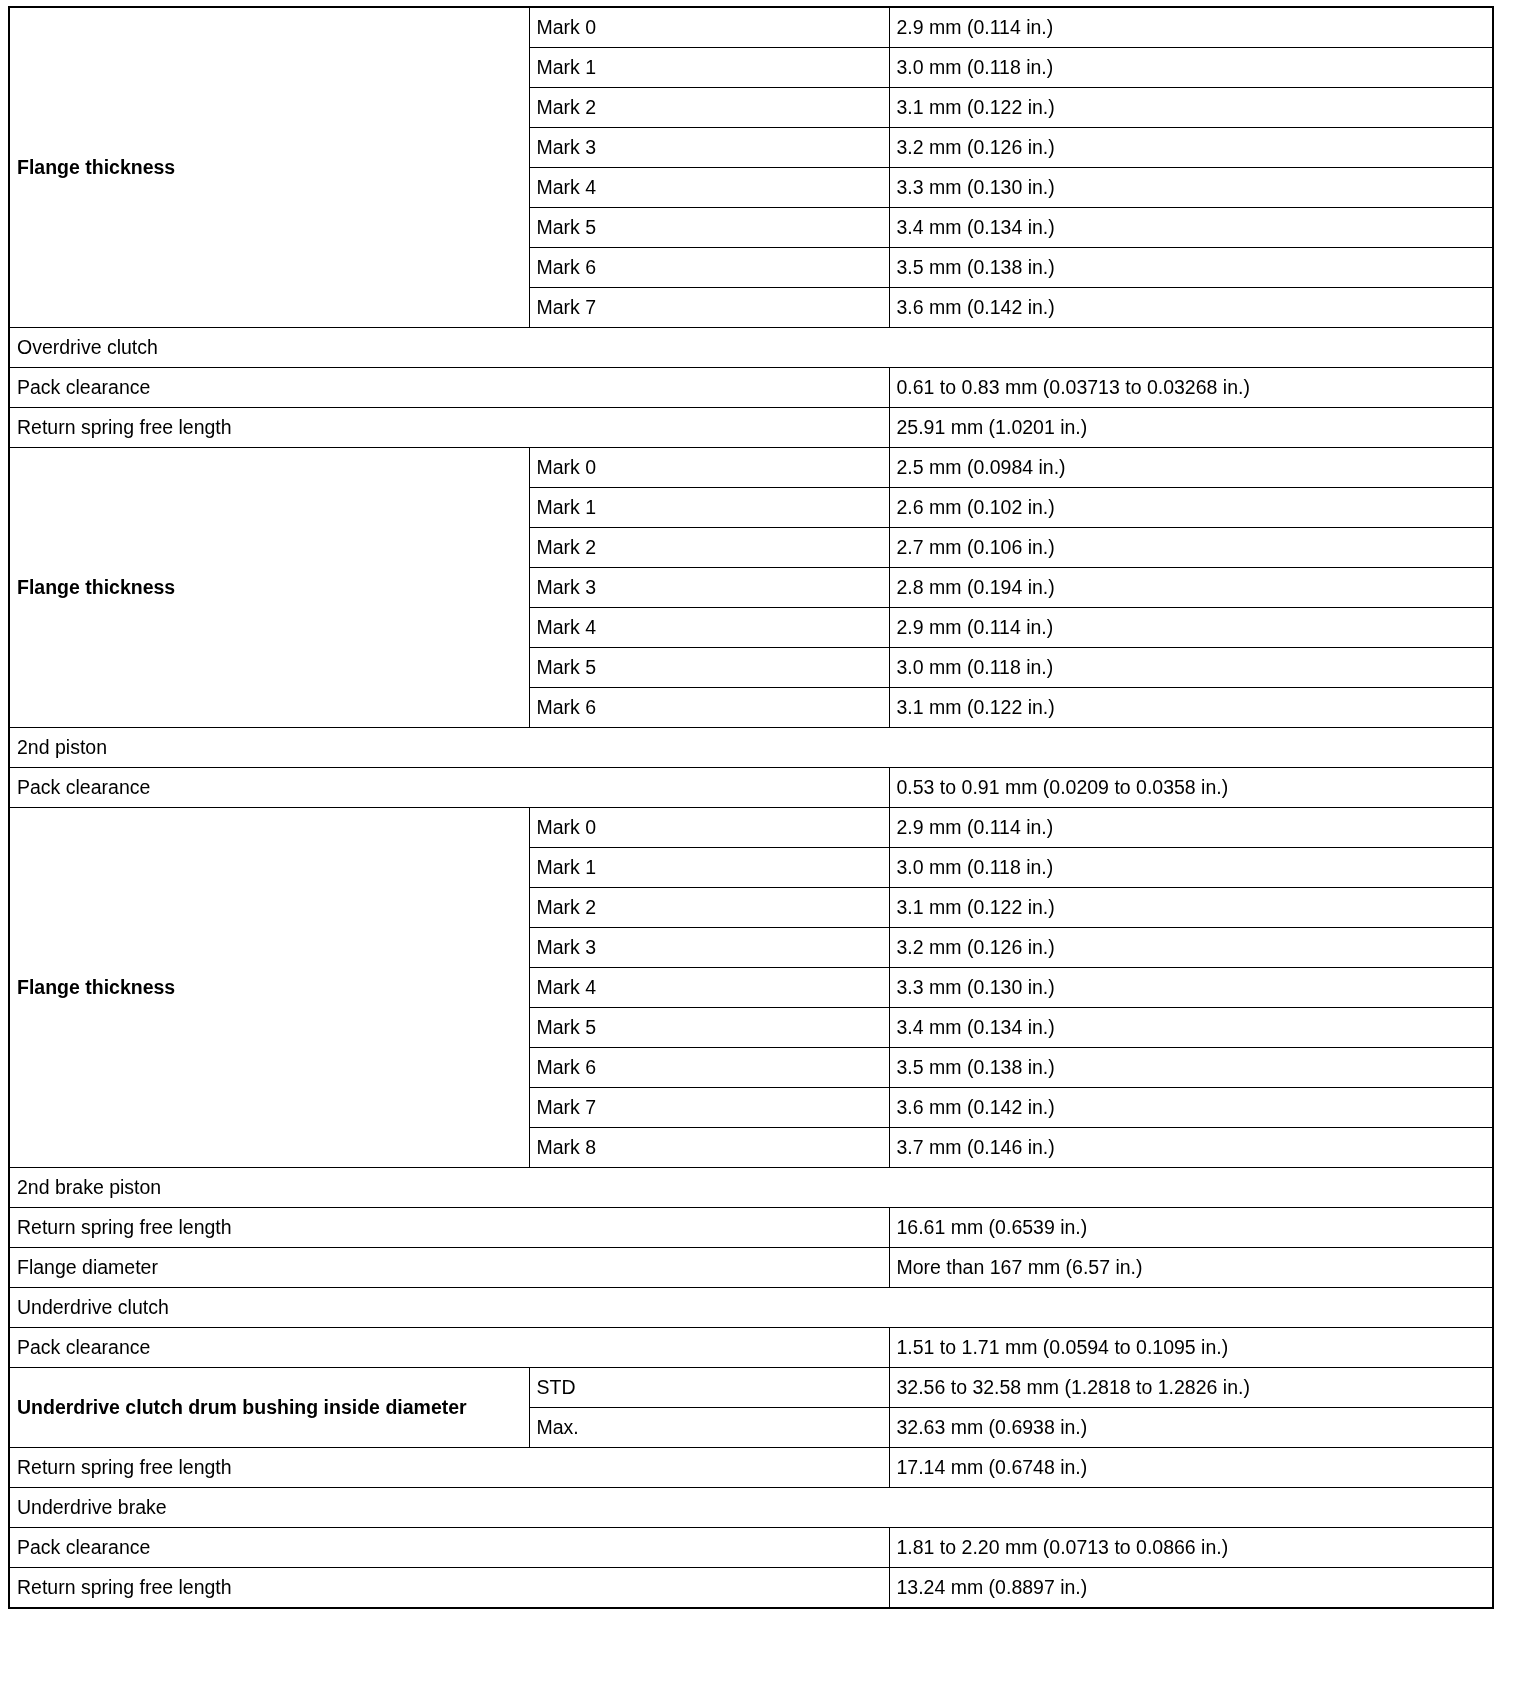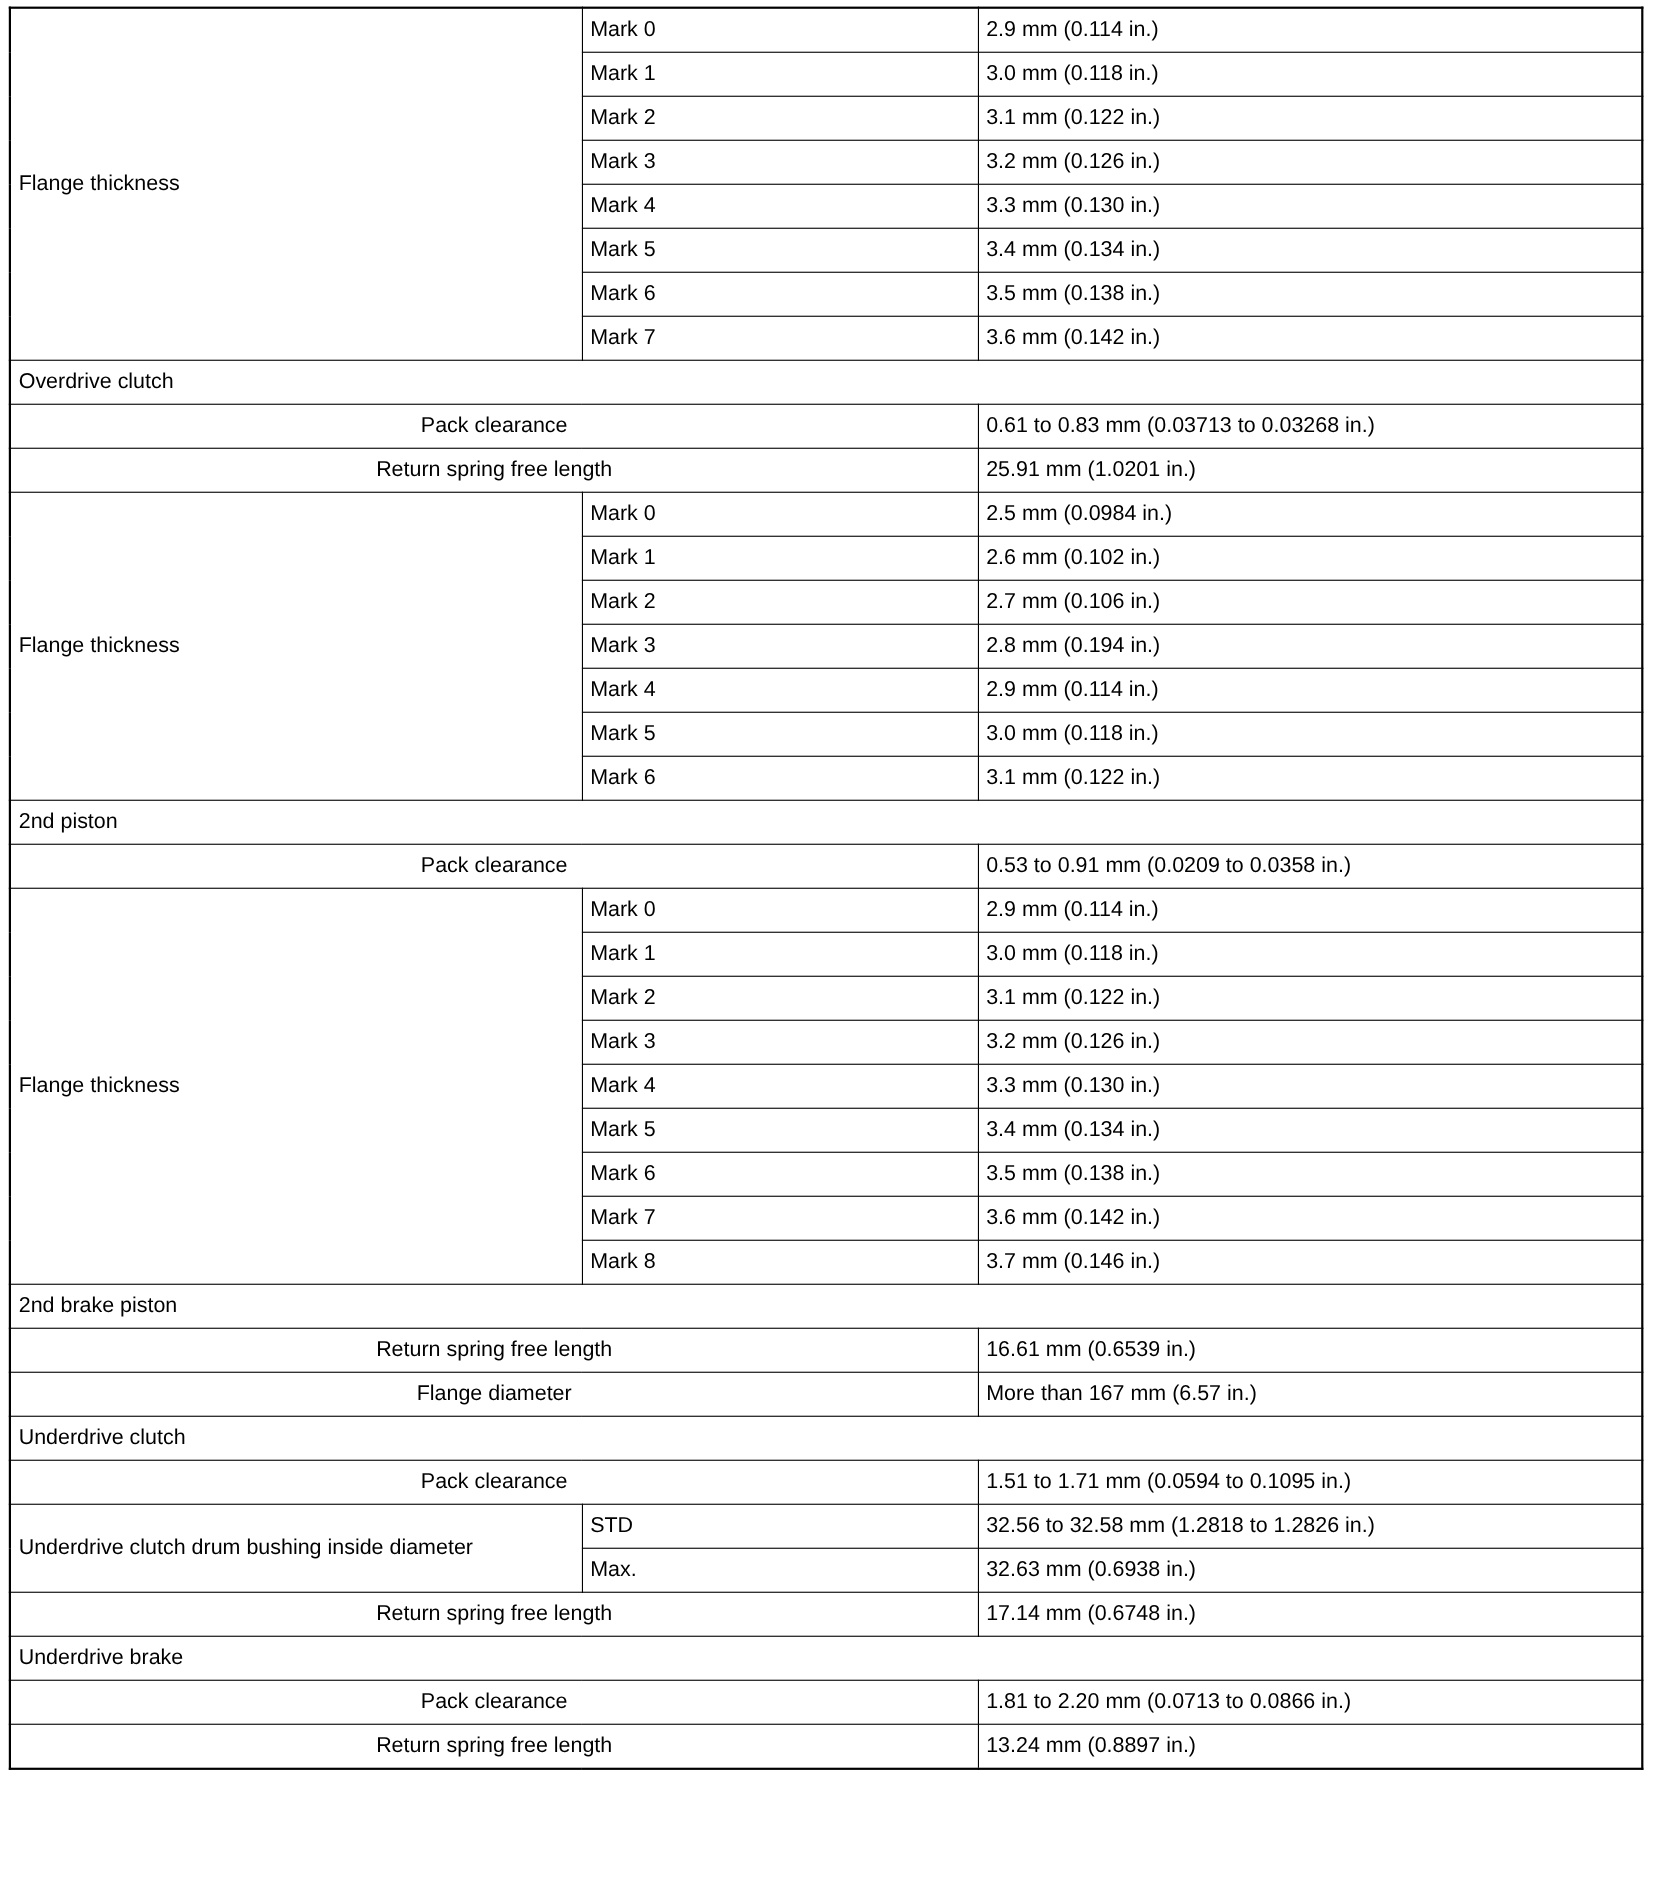--- a/index.html
+++ b/index.html
@@ -32,22 +32,22 @@
     line-height: 1.25;
     vertical-align: middle;
     height: 30px;
     background: #fff;
   }
   
   col.c1 { width: 520px; }
   col.c2 { width: 360px; }
   col.c3 { width: 604px; }
 
-  td.label { vertical-align: middle; text-align: center; }
-  td.label-span { vertical-align: middle; }
+  td.label { vertical-align: middle; }
+  td.label-span { vertical-align: middle; font-weight: bold; }
   td.section { }
   
   table.spec { outline: none; }
 </style>
 </head>
 <body>
 
 <div class="page">
   <table class="spec">
     <colgroup>

